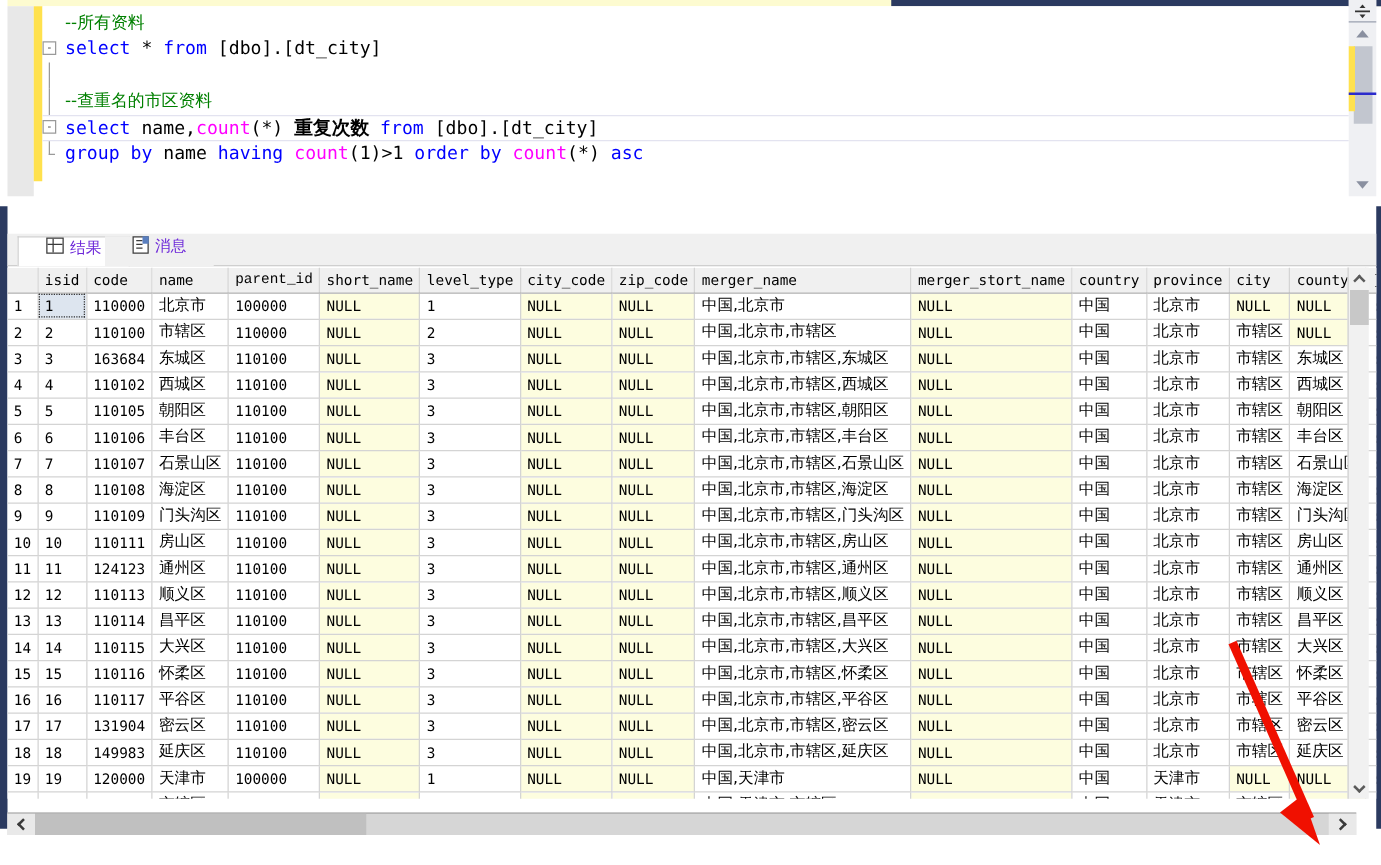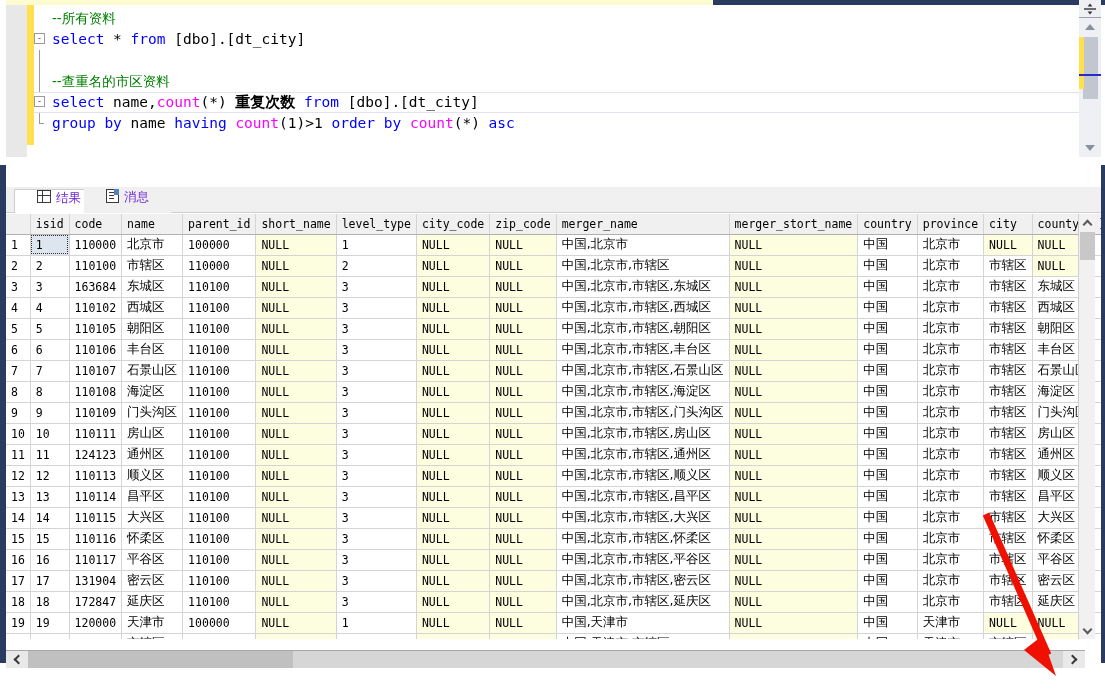--- a/index.html
+++ b/index.html
@@ -274,21 +274,21 @@
   </div>
 
   <div class="grid-wrap">
     <table class="rgrid" id="rgrid">
       <thead>
           <tr id="rgrid-head">
             <th class="rownum" style="width: 30px;"></th>
             <th style="width: 46px;">isid</th>
             <th style="width: 62px;">code</th>
             <th style="width: 72px;">name</th>
-            <th style="width: 79px;">parent_id</th>
+            <th style="width: 79px; font-family: Liberation Mono, monospace;">parent_id</th>
             <th style="width: 72px;">short_name</th>
             <th style="width: 72px;">level_type</th>
             <th style="width: 72px;">city_code</th>
             <th style="width: 64px;">zip_code</th>
             <th style="width: 186px;">merger_name</th>
             <th style="width: 113px;">merger_stort_name</th>
             <th style="width: 58px;">country</th>
             <th style="width: 62px;">province</th>
             <th style="width: 56px;">city</th>
             <th style="width: 58px;">county</th>
@@ -598,21 +598,21 @@
             <td class="nullcell nullcell" style="width: 113px;">NULL</td>
             <td class="han-cell" style="width: 58px;">中国</td>
             <td class="han-cell" style="width: 62px;">北京市</td>
             <td class="han-cell" style="width: 56px;">市辖区</td>
             <td class="han-cell" style="width: 58px;">密云区</td>
             <td class="" style="width: 12px;">:</td>
           </tr>
           <tr>
             <td class="rownum" style="width: 30px;">18</td>
             <td class="" style="width: 46px;">18</td>
-            <td class="" style="width: 62px;">172847</td>
+            <td class="" style="width: 62px;">149983</td>
             <td class="han-cell" style="width: 72px;">延庆区</td>
             <td class="" style="width: 79px;">110100</td>
             <td class="nullcell nullcell" style="width: 72px;">NULL</td>
             <td class="" style="width: 72px;">3</td>
             <td class="nullcell nullcell" style="width: 72px;">NULL</td>
             <td class="nullcell nullcell" style="width: 64px;">NULL</td>
             <td class="han-cell" style="width: 186px;">中国,北京市,市辖区,延庆区</td>
             <td class="nullcell nullcell" style="width: 113px;">NULL</td>
             <td class="han-cell" style="width: 58px;">中国</td>
             <td class="han-cell" style="width: 62px;">北京市</td>

